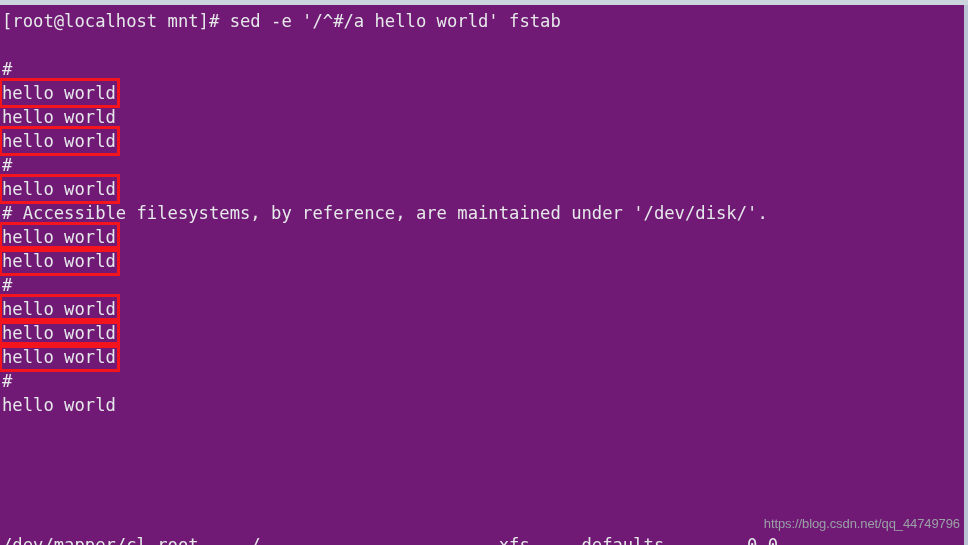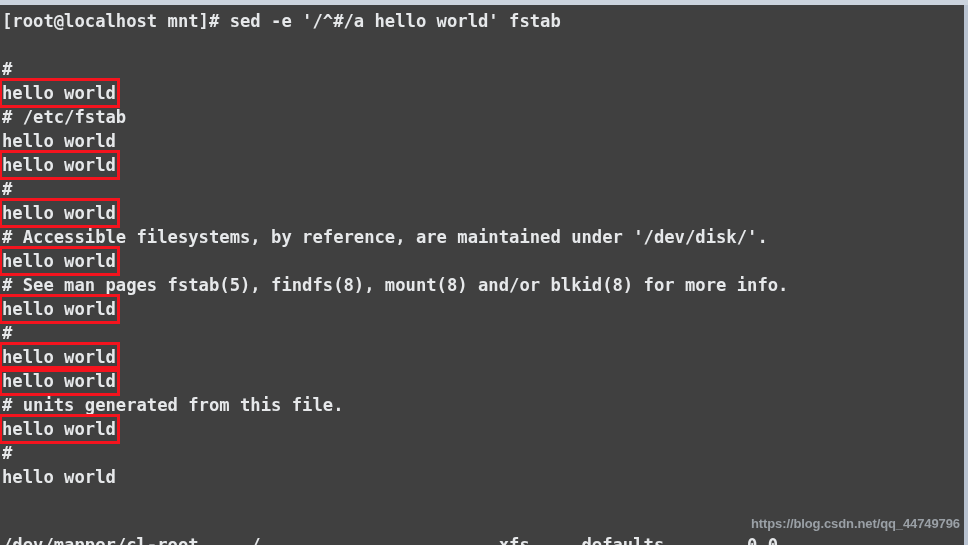--- a/index.html
+++ b/index.html
@@ -4,24 +4,23 @@
 <style>
   html, body {
     margin: 0;
     padding: 0;
     background: #1c1f23;
   }
   #screen {
     position: relative;
     width: 968px;
     height: 545px;
-    background: #404040;
+    background: #701a75;
     overflow: hidden;
     font-family: "DejaVu Sans Mono", "Liberation Mono", monospace;
-    font-weight: bold;
   }
   #top-strip {
     position: absolute;
     left: 0;
     top: 0;
     width: 968px;
     height: 5px;
     background: #ccd4de;
   }
   #right-strip {
@@ -95,33 +94,30 @@
 <div id="screen">
 
   <div id="top-strip"></div>
   <div id="right-strip"></div>
 
   <div id="term">
     <div class="line"><span class="txt">[root@localhost mnt]# sed -e '/^#/a hello world' fstab</span></div>
     <div class="line blank"><span class="txt"></span></div>
     <div class="line"><span class="txt">#</span></div>
     <div class="line boxed"><span class="txt">hello world</span></div>
-    <div class="line"><span class="txt"># /etc/fstab</span></div>
     <div class="line"><span class="txt">hello world</span></div>
     <div class="line boxed"><span class="txt">hello world</span></div>
     <div class="line"><span class="txt">#</span></div>
     <div class="line boxed"><span class="txt">hello world</span></div>
     <div class="line"><span class="txt"># Accessible filesystems, by reference, are maintained under '/dev/disk/'.</span></div>
     <div class="line boxed"><span class="txt">hello world</span></div>
-    <div class="line"><span class="txt"># See man pages fstab(5), findfs(8), mount(8) and/or blkid(8) for more info.</span></div>
     <div class="line boxed"><span class="txt">hello world</span></div>
     <div class="line"><span class="txt">#</span></div>
     <div class="line boxed"><span class="txt">hello world</span></div>
     <div class="line boxed"><span class="txt">hello world</span></div>
-    <div class="line"><span class="txt"># units generated from this file.</span></div>
     <div class="line boxed"><span class="txt">hello world</span></div>
     <div class="line"><span class="txt">#</span></div>
     <div class="line"><span class="txt">hello world</span></div>
   </div>
 
   <div id="cut-line">
     <span class="txt">/dev/mapper/cl-root     /                       xfs     defaults        0 0</span>
   </div>
 
   <div id="watermark">https://blog.csdn.net/qq_44749796</div>

